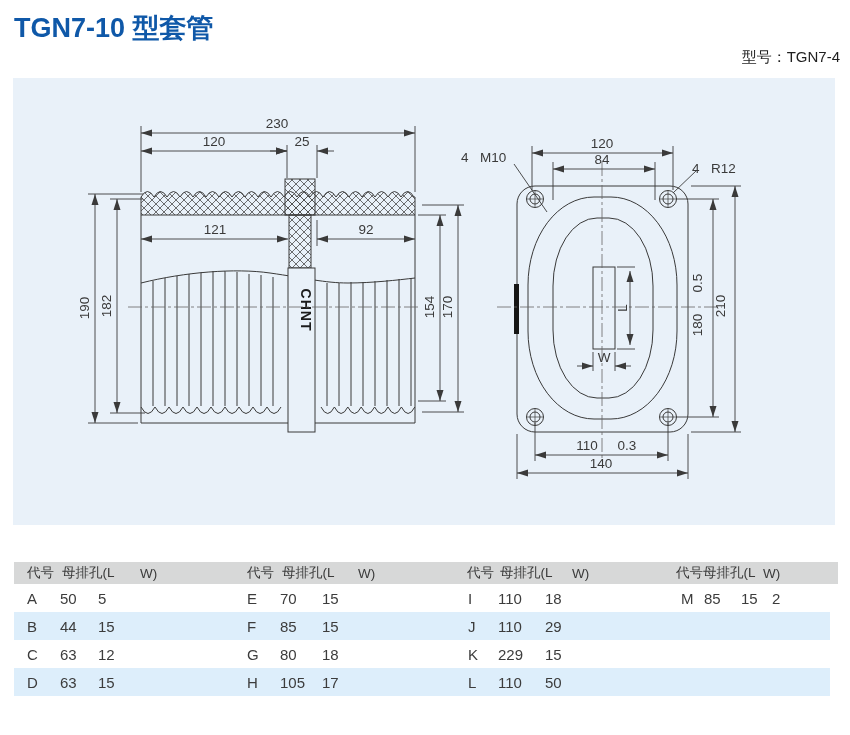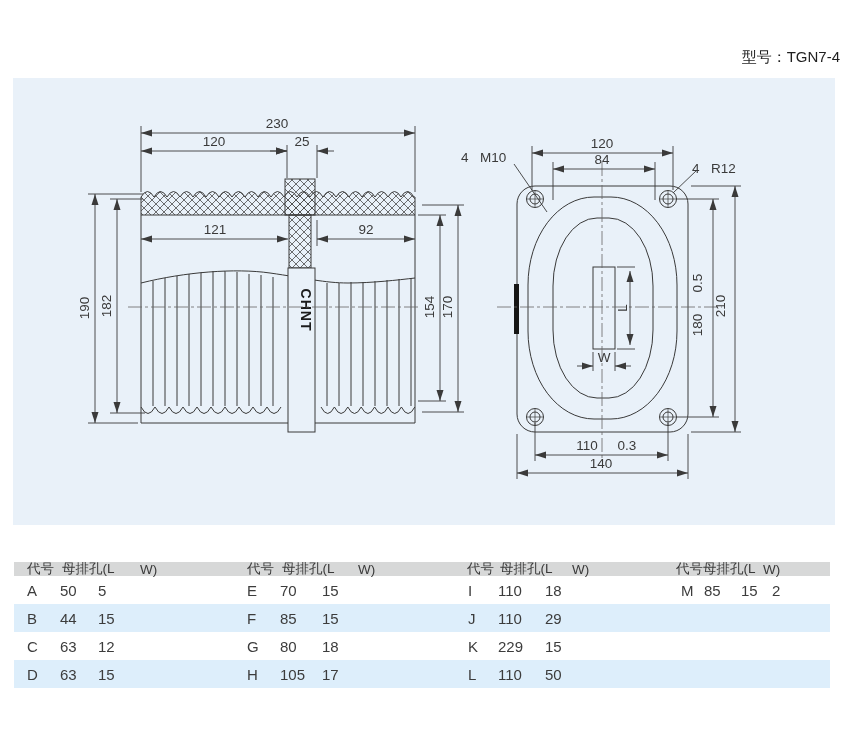--- a/index.html
+++ b/index.html
@@ -9,32 +9,33 @@
          color:#0f58a8;white-space:nowrap;}
   .model{position:absolute;right:10px;top:48px;font-size:15px;color:#1f1f1f;white-space:nowrap;}
   .panel{position:absolute;left:13px;top:78px;width:822px;height:447px;background:#e9f1f9;}
   .panel svg{display:block;}
   svg text{font-family:"Liberation Sans",sans-serif;}
   .dt{font-size:13.5px;fill:#3a3a3a;}
   .lbl{font-size:13.5px;fill:#3a3a3a;}
   .brandtxt{font-size:14px;font-weight:bold;fill:#1b1b1b;letter-spacing:1px;}
   .tbl{position:absolute;left:14px;top:562px;width:816px;}
   .trow{position:relative;width:100%;}
-  .thead{height:14px;background:#d7d8d8;}
+  .thead{height:22px;background:#d7d8d8;padding-left:8px;}
   .tdata{height:28px;background:transparent;}
   .alt{background:#ddeefb;}
   .cell{position:absolute;top:50%;transform:translateY(-50%);font-size:15px;
         color:#3c3c3c;white-space:nowrap;}
   .hcell{font-size:13.5px;color:#3a3a3a;}
 </style>
 </head>
 <body>
 
 <div class="page">
 
+  <div class="title">TGN7-10 型套管</div>
   <div class="model">型号：TGN7-4</div>
 
   <div class="panel">
     <svg width="822" height="447" viewBox="13 78 822 447">
       <defs>
         <pattern id="hx" width="8" height="8" patternUnits="userSpaceOnUse">
           <path d="M0,8 L8,0 M-2,2 L2,-2 M6,10 L10,6 M0,0 L8,8 M-2,6 L2,10 M6,-2 L10,2" stroke="#4a4a4a" stroke-width="0.8" fill="none"></path>
         </pattern>
         <marker id="mE" markerUnits="userSpaceOnUse" markerWidth="12" markerHeight="8" refX="11" refY="4" orient="auto">
             <path d="M0,0.5 L11,4 L0,7.5 Z" fill="#3a3a3a"></path>

